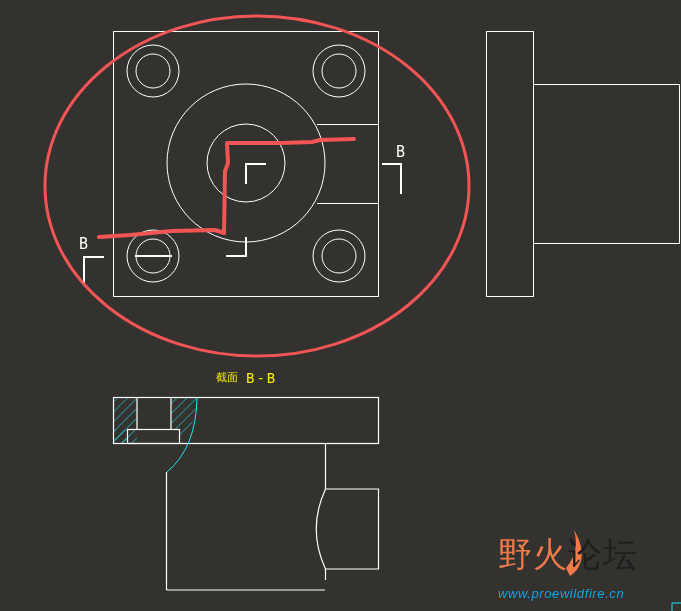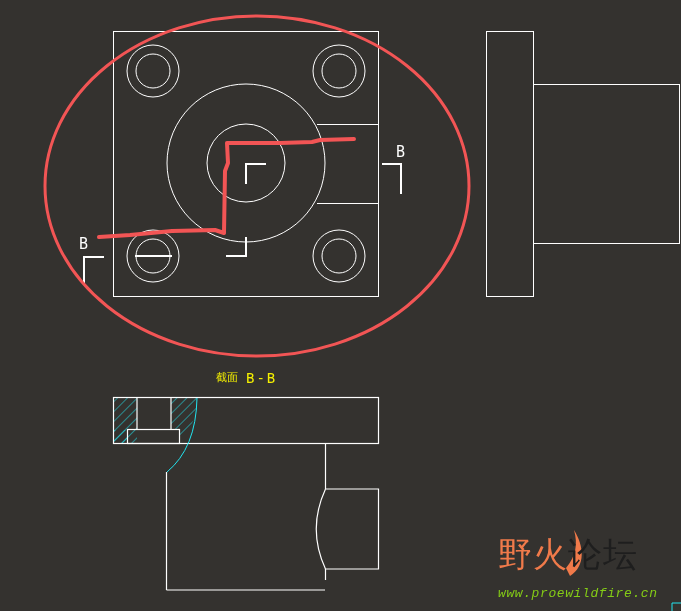--- a/index.html
+++ b/index.html
@@ -2,21 +2,21 @@
 <html><head>
 <meta charset="utf-8">
 <style>
   html, body { margin: 0; padding: 0; background: #34322f; }
   body { width: 681px; height: 611px; overflow: hidden; position: relative; font-family: "DejaVu Sans", sans-serif; }
   #canvas { position: absolute; left: 0; top: 0; }
   .wm { position: absolute; left: 494px; top: 530px; width: 187px; height: 81px; }
   .wm-title { position: absolute; left: 4px; top: 4px; font-size: 34px; letter-spacing: 1px; line-height: 40px; white-space: nowrap; }
   .wm-title .a { color: #f07a4a; }
   .wm-title .b { color: #1e1e1e; }
-  .wm-url { position: absolute; left: 4px; top: 56px; font-size: 13px; font-style: italic; color: #84cc16; letter-spacing: 0.6px; font-family: Liberation Mono, monospace; }
+  .wm-url { position: absolute; left: 4px; top: 56px; font-size: 13px; font-style: italic; color: #0ea5e9; letter-spacing: 0.6px; font-family: Liberation Sans, sans-serif; }
   .wm-flame { position: absolute; left: 64px; top: -2px; }
 </style>
 </head>
 <body>
 
 <svg id="canvas" width="681" height="611" viewBox="0 0 681 611" xmlns="http://www.w3.org/2000/svg">
   <rect x="0" y="0" width="681" height="611" fill="#34322f"></rect>
 
   <g fill="none" stroke="#ffffff" stroke-width="1">
     <rect x="113.5" y="31.5" width="265" height="265"></rect>

